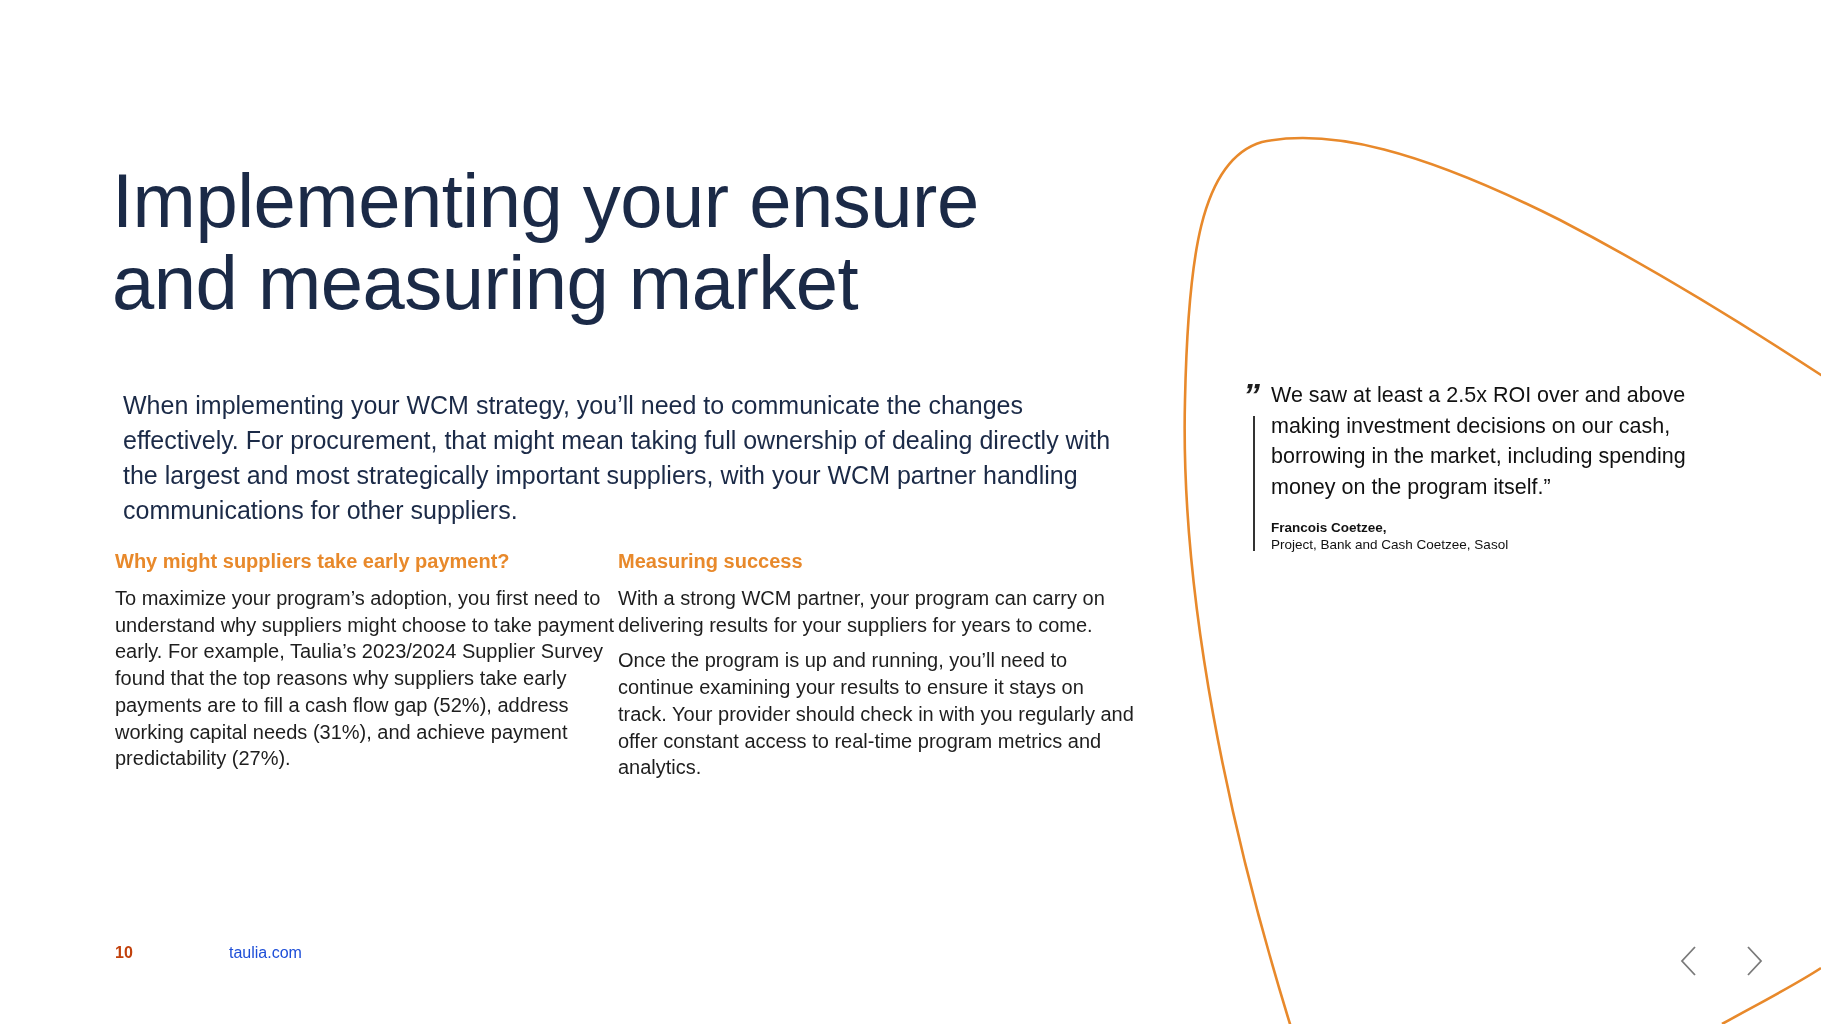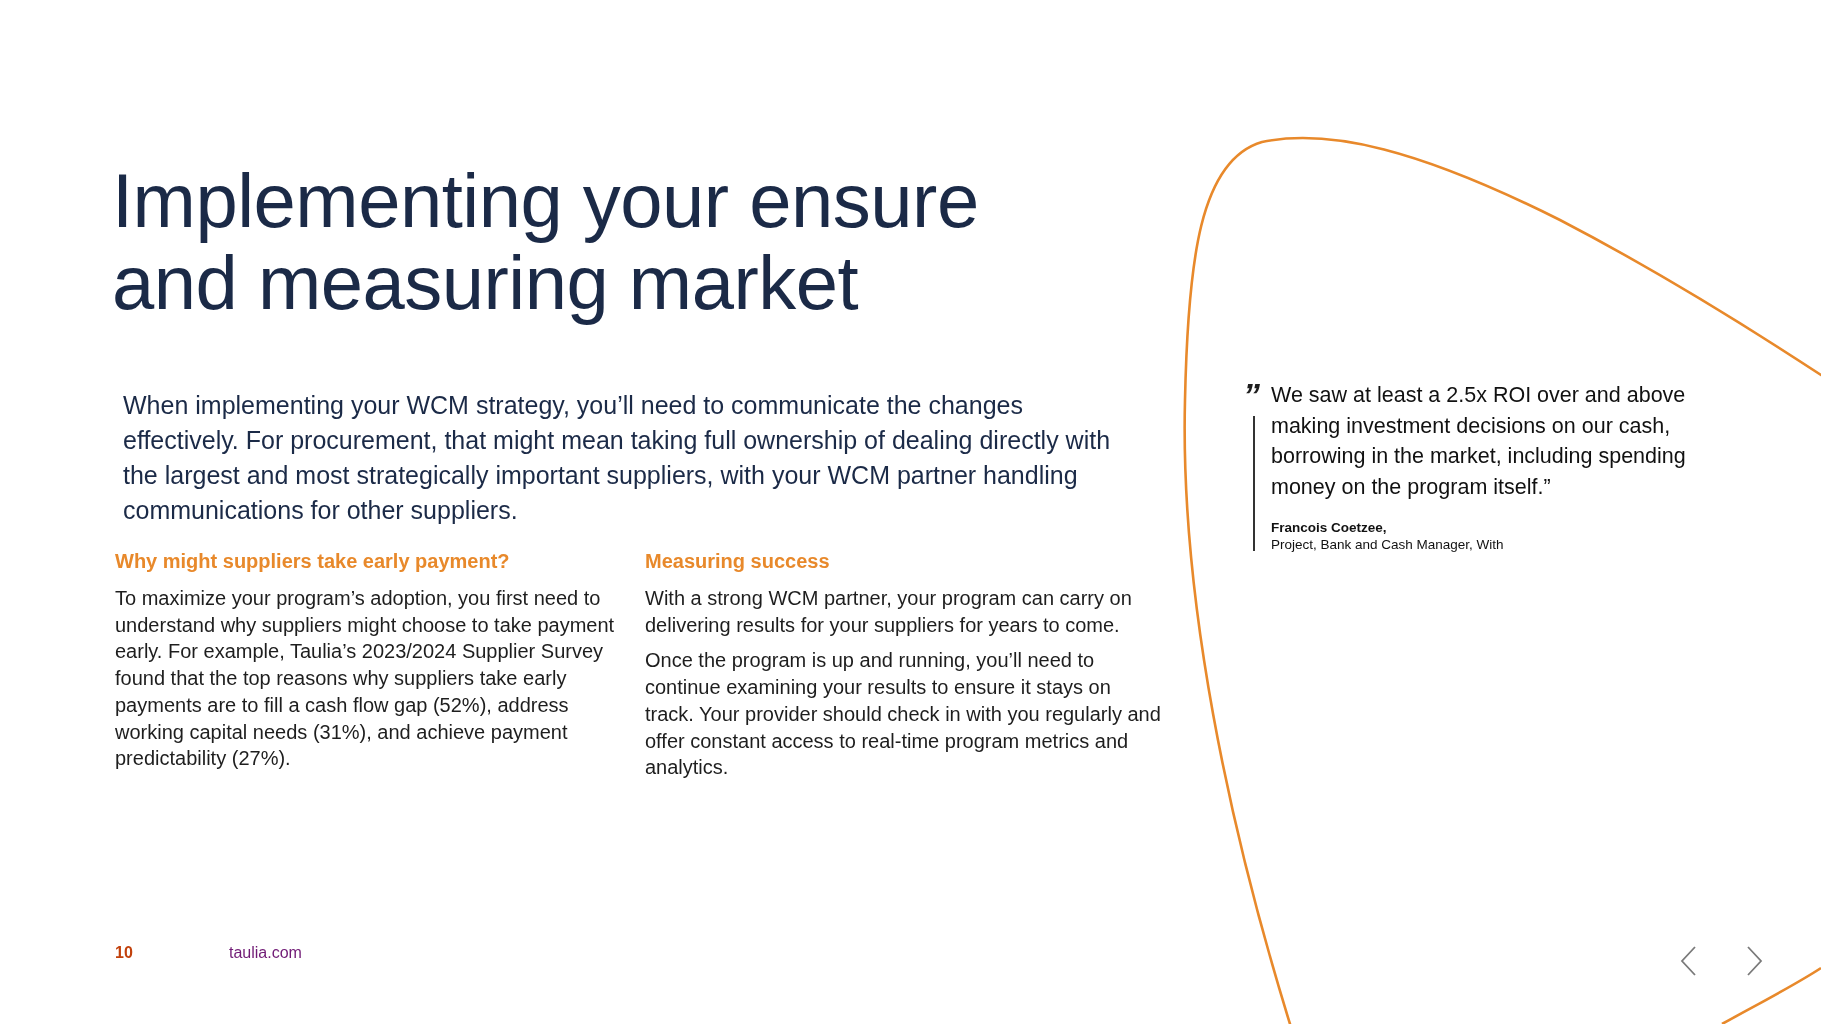--- a/index.html
+++ b/index.html
@@ -13,31 +13,31 @@
       position: absolute; left: 112px; top: 160px; margin: 0;
       font-weight: 400; font-size: 76px; line-height: 82px; color: #1b2a47; letter-spacing: -0.5px;
       width: 1000px;
     }
     .intro {
       position: absolute; left: 115px; top: 380px; width: 1010px; margin: 8px;
       font-size: 25px; line-height: 35px; color: #1b2a47;
     }
     .col { position: absolute; top: 548px; }
     .col1 { left: 115px; width: 515px; }
-    .col2 { left: 645px; width: 520px; }
+    .col2 { left: 618px; width: 520px; }
     .subhead { margin: 0 0 11px 0; font-size: 20px; font-weight: 700; color: #e8892b; line-height: 26px; }
     .body-p { margin: 0 0 9px 0; font-size: 20px; line-height: 26.7px; color: #1e1e1e; }
     .quote { position: absolute; left: 1243px; top: 380px; width: 480px; }
     .quote-mark { position: absolute; left: 0; top: -2px; font-size: 34px; font-weight: 700; font-style: italic; color: #1e1e1e; line-height: 34px; }
     .quote-bar { position: absolute; left: 10px; top: 36px; width: 2px; height: 135px; background: #333; }
     .quote-text { margin: 0 0 0 28px; font-size: 21.5px; line-height: 30.7px; color: #111; }
     .attrib { margin: 16px 0 0 28px; font-size: 13.5px; line-height: 17px; color: #111; }
     .attrib-name { font-weight: 700; display: block; }
     .footer-page { position: absolute; left: 115px; top: 944px; font-size: 16px; font-weight: 700; color: #c2410c; }
-    .footer-site { position: absolute; left: 229px; top: 944px; font-size: 16px; color: #701a75; }
+    .footer-site { position: absolute; left: 229px; top: 944px; font-size: 16px; color: #1d4ed8; }
     .nav-btn { position: absolute; top: 944px; width: 30px; height: 34px; cursor: pointer; }
     .nav-prev { left: 1675px; }
     .nav-next { left: 1738px; }
   </style>
 </head>
 <body>
 
 <svg class="curve" viewBox="0 0 1821 1024" xmlns="http://www.w3.org/2000/svg">
   <path d="M 1290 1024 C 1230 830, 1180 600, 1185 400 C 1188 260, 1200 160, 1262 142 C 1330 128, 1420 150, 1560 220 C 1660 272, 1760 335, 1821 375" fill="none" stroke="#e8892b" stroke-width="2.6" stroke-linecap="round"></path>
   <path d="M 1722 1024 C 1760 1003, 1795 985, 1821 968" fill="none" stroke="#e8892b" stroke-width="2.6"></path>
@@ -60,21 +60,21 @@
   <p class="body-p">With a strong WCM partner, your program can carry on delivering results for your suppliers for years to come.</p>
   <p class="body-p">Once the program is up and running, you’ll need to continue examining your results to ensure it stays on track. Your provider should check in with you regularly and offer constant access to real-time program metrics and analytics.</p>
 </div>
 
 <div class="quote">
   <span class="quote-mark">”</span>
   <div class="quote-bar"></div>
   <p class="quote-text">We saw at least a 2.5x ROI over and above making investment decisions on our cash, borrowing in the market, including spending money on the program itself.”</p>
   <p class="attrib">
     <span class="attrib-name">Francois Coetzee,</span>
-    <span>Project, Bank and Cash Manager, With</span>
+    <span>Project, Bank and Cash Coetzee, Sasol</span>
   </p>
 </div>
 
 <span class="footer-page">10</span>
 <span class="footer-site">taulia.com</span>
 
 <div class="nav-btn nav-prev">
   <svg width="30" height="34" viewBox="0 0 30 34">
     <polyline points="20,3 7,17 20,31" fill="none" stroke="#7a7a7a" stroke-width="1.8"></polyline>
   </svg>

